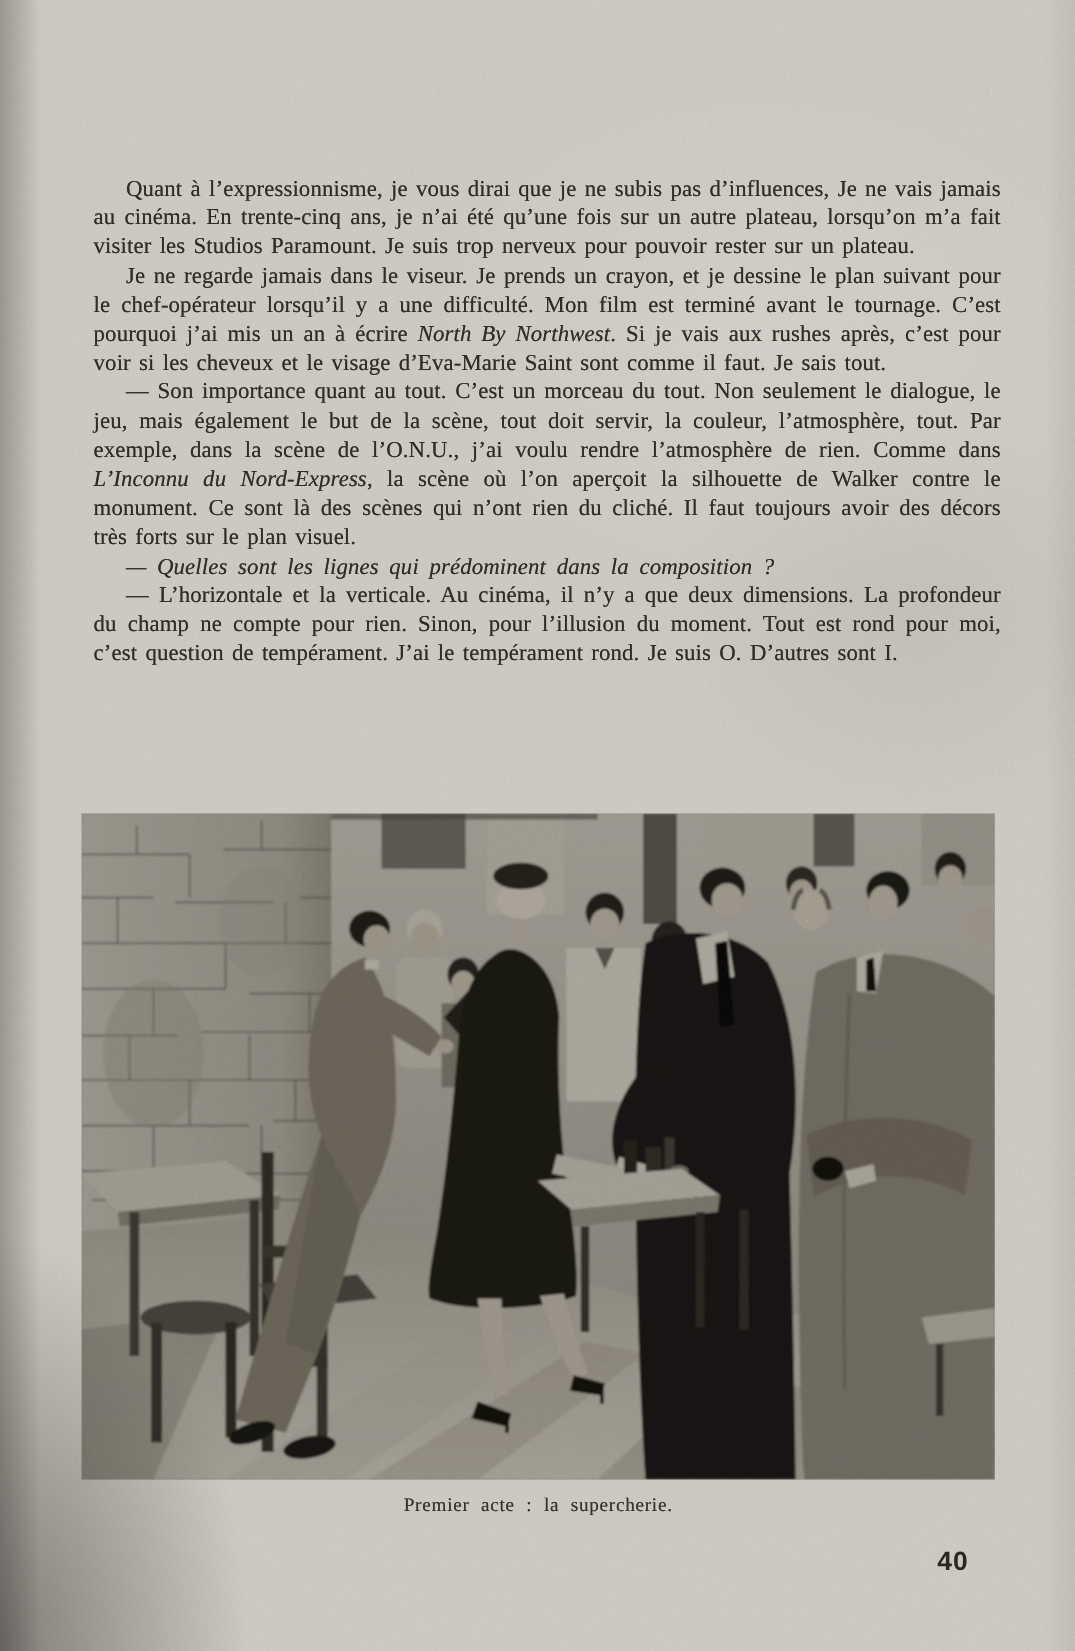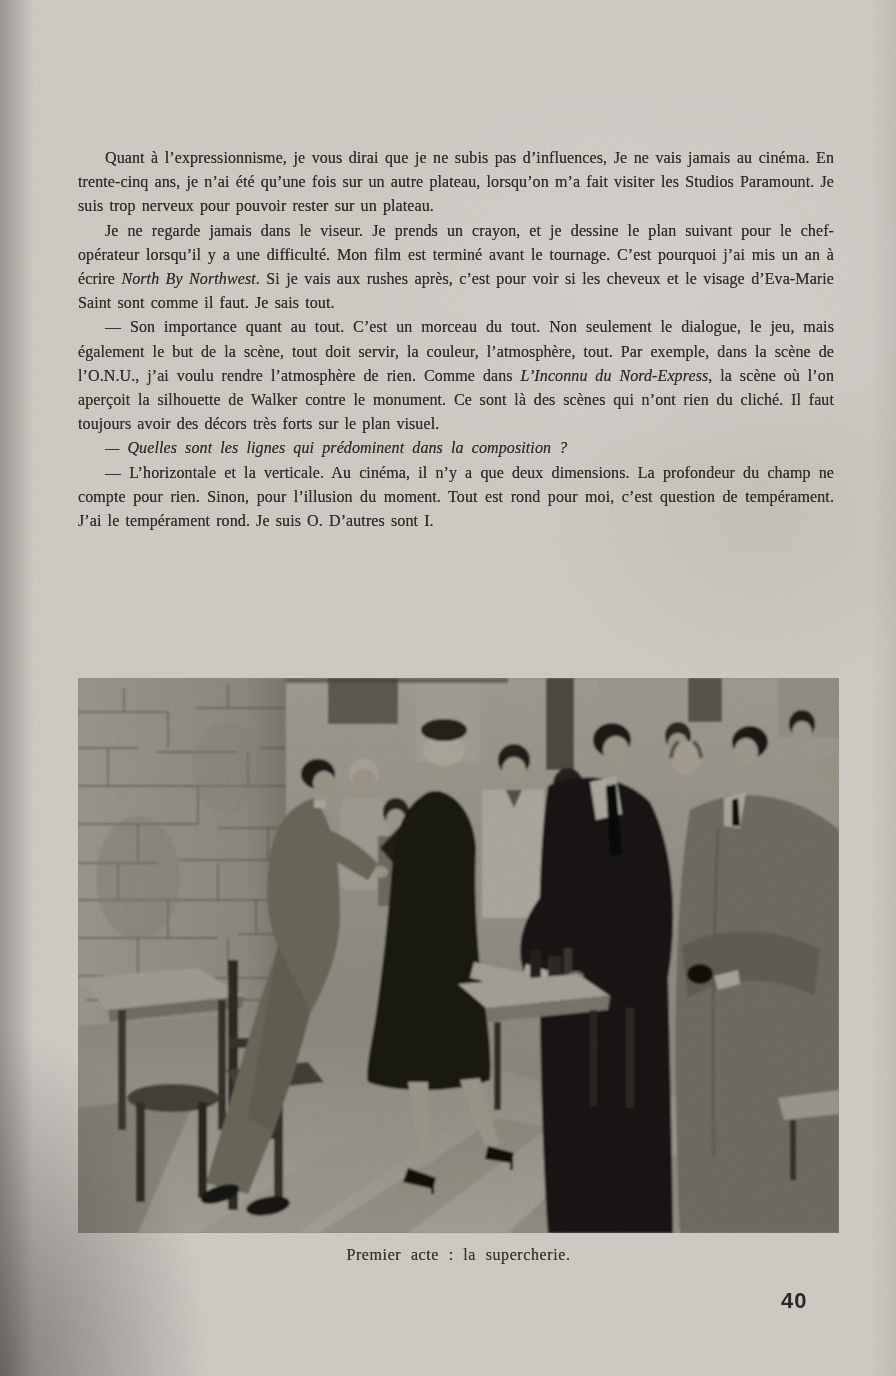--- a/index.html
+++ b/index.html
@@ -17,35 +17,35 @@
     background:linear-gradient(to right, rgba(62,60,55,.35), rgba(62,60,55,0));}
   .corner-shadow{position:absolute;left:0;bottom:0;width:280px;height:560px;
     background:radial-gradient(120% 100% at 0% 100%, rgba(38,36,32,.45), rgba(38,36,32,0) 62%);}
   .right-shade{position:absolute;right:0;top:0;width:26px;height:1376px;
     background:linear-gradient(to left, rgba(90,87,80,.10), rgba(90,87,80,0));}
   .paper-grain{position:absolute;left:0;top:0;width:896px;height:1376px;pointer-events:none;}
 
   
   .text-block{
     position:absolute;left:78px;top:146px;width:756px;
-    color:#33302a;font-size:16px;line-height:24.2px;
+    color:#33302a;font-size:19px;line-height:24.2px;
     text-align:justify;word-spacing:2px;letter-spacing:.1px;
     text-shadow:0 0 .35px rgba(49,46,40,.75);
   }
   .text-block p{margin:0;text-indent:27px;}
   .p2{margin-top:2px;}
   .q1{margin-top:4px;}
   .p3{margin-top:1px;}
   .q2{margin-top:8px;}
   .p4{margin-top:9px;}
   .question{font-style:italic;word-spacing:4px;}
   .film-title{font-style:italic;font-family:Liberation Serif, serif;}
 
   
-  .photo{position:absolute;left:78px;top:678px;width:761px;margin:0;}
+  .photo{position:absolute;left:68px;top:678px;width:761px;margin:0;}
   .photo-img{display:block;width:761px;height:555px;background:#b7b2a7;}
   .caption{
     margin-top:13px;text-align:center;
     font-size:16px;letter-spacing:.6px;word-spacing:5px;color:#3a3730;
     text-shadow:0 0 .35px rgba(49,46,40,.7);
   }
 
   .page-number{
     position:absolute;top:1288px;left:781px;
     font-family:"Liberation Sans","DejaVu Sans",sans-serif;

